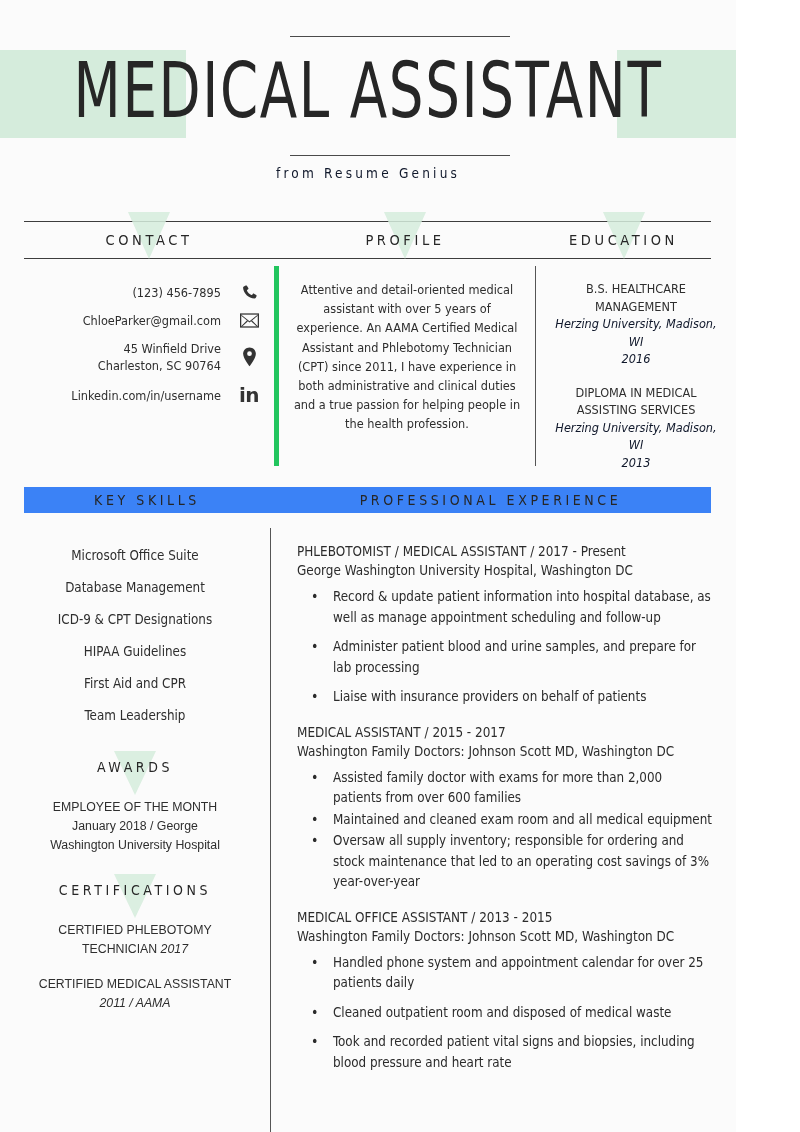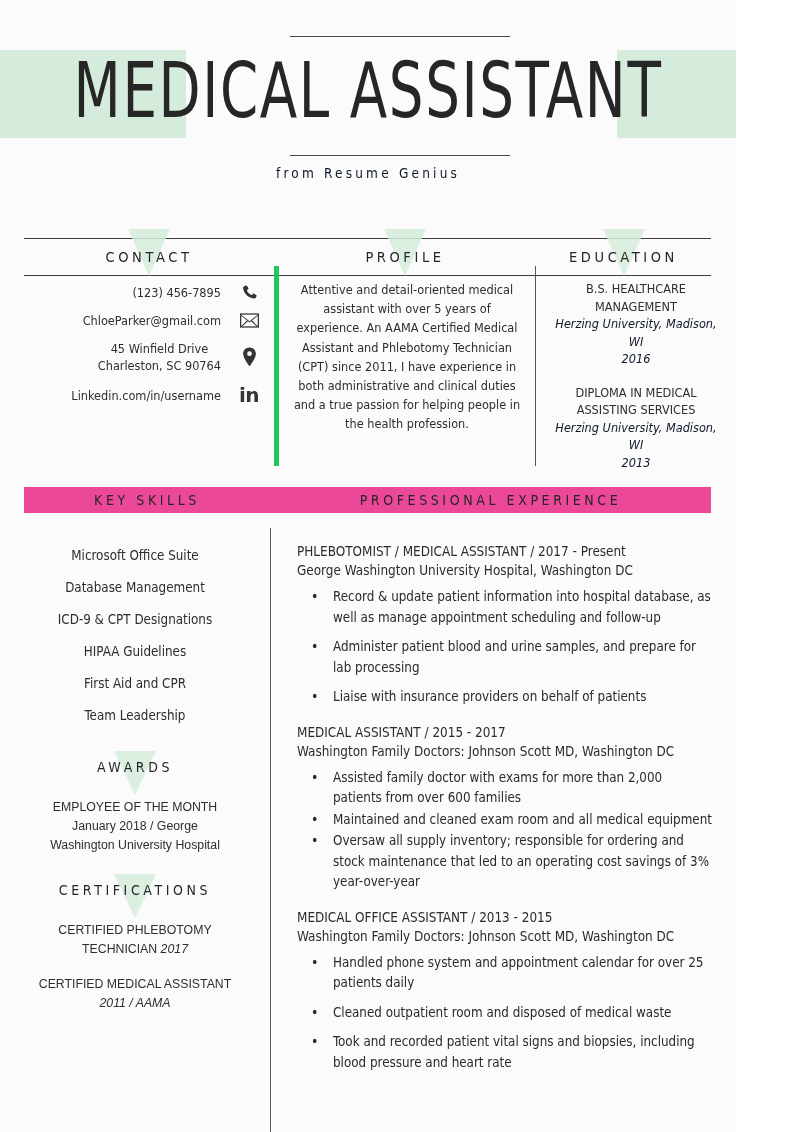--- a/index.html
+++ b/index.html
@@ -79,21 +79,21 @@
     letter-spacing: 3.2px;
     color: #0f172a;
     font-weight: 400;
   }
 
   
   .top-bar {
     position: absolute;
     left: 24px;
     right: 25px;
-    top: 238px;
+    top: 221px;
     height: 38px;
   }
   .top-bar .hr {
     position: absolute;
     left: 0; right: 0;
     height: 1px;
     background: #3d3d3d;
   }
   .top-bar .hr.t { top: 0; }
   .top-bar .hr.b { bottom: 0; }
@@ -166,21 +166,21 @@
   .contact-row {
     display: flex;
     align-items: center;
     justify-content: flex-end;
     margin-bottom: 11px;
     padding-right: 10px;
   }
   .contact-text {
     font-size: 12.6px;
     color: #2e2e2e;
-    text-align: center;
+    text-align: right;
     line-height: 17px;
     font-family: "DejaVu Sans Condensed", "Liberation Sans Narrow", "Liberation Sans", sans-serif;
   }
   .contact-icon {
     width: 30px;
     margin-left: 13px;
     display: flex;
     align-items: center;
     justify-content: center;
     color: #333;
@@ -218,21 +218,21 @@
     font-family: "DejaVu Sans Condensed", "Liberation Sans Narrow", "Liberation Sans", sans-serif;
   }
 
   
   .band {
     position: absolute;
     left: 24px;
     right: 25px;
     top: 487px;
     height: 26px;
-    background: #ec4899;
+    background: #3b82f6;
     display: flex;
   }
   .band .b-col {
     display: flex;
     align-items: center;
     justify-content: center;
   }
   .band .b-skills { width: 246px; }
   .band .b-exp { flex: 1; }
   .band .sec-label { font-size: 14px; letter-spacing: 3.6px; }

